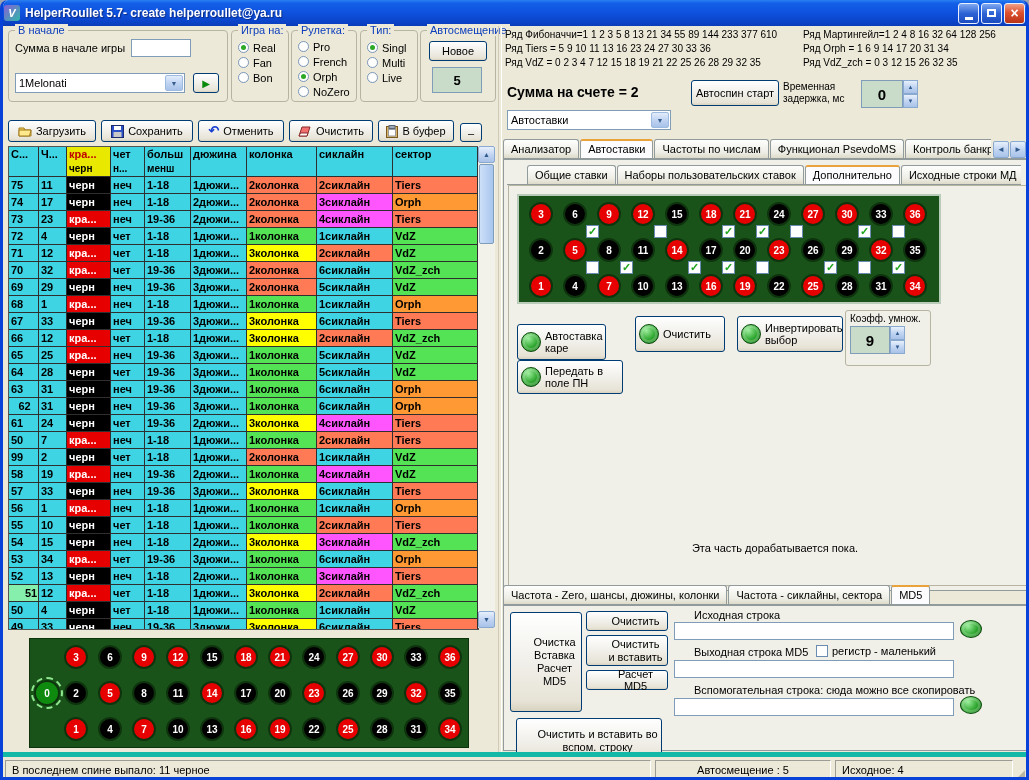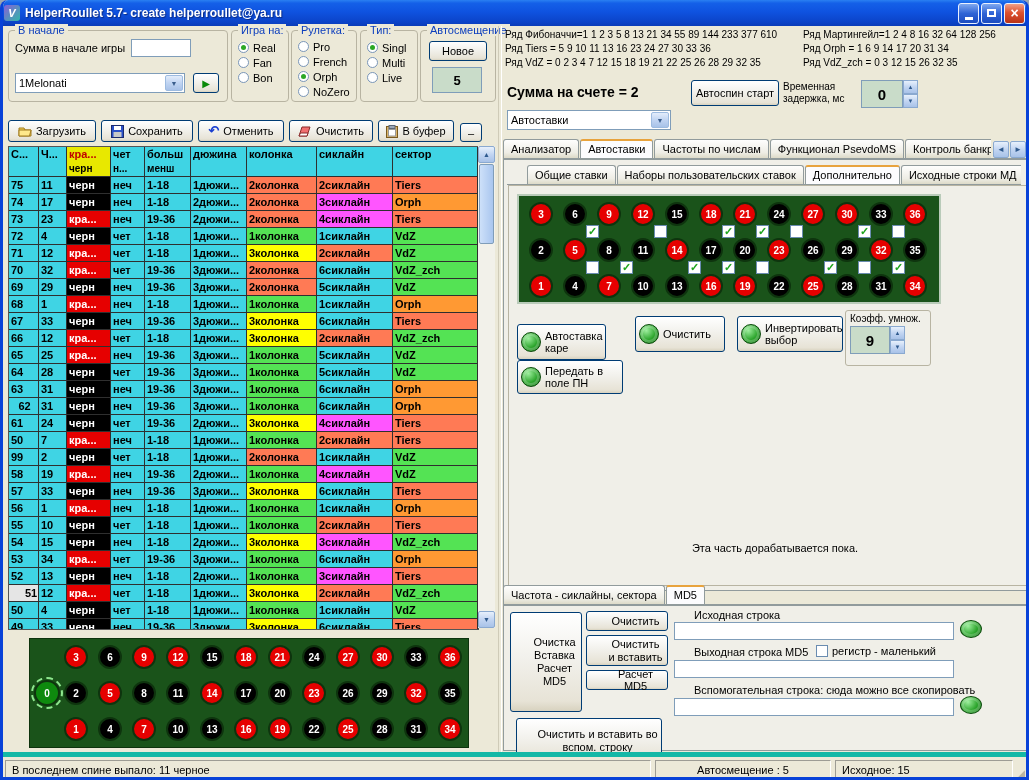--- a/index.html
+++ b/index.html
@@ -508,21 +508,21 @@
             <div class="td" style="background: rgb(63, 212, 228); color: rgb(0, 0, 0);">13</div>
             <div class="td" style="background: rgb(0, 0, 0); color: rgb(255, 255, 255);">черн</div>
             <div class="td" style="background: rgb(63, 212, 228); color: rgb(0, 0, 0);">неч</div>
             <div class="td" style="background: rgb(63, 212, 228); color: rgb(0, 0, 0);">1-18</div>
             <div class="td" style="background: rgb(63, 212, 228); color: rgb(0, 0, 0);">2дюжи...</div>
             <div class="td" style="background: rgb(84, 227, 84); color: rgb(0, 0, 0);">1колонка</div>
             <div class="td" style="background: rgb(255, 85, 255); color: rgb(0, 0, 0);">3сиклайн</div>
             <div class="td" style="background: rgb(255, 122, 85); color: rgb(0, 0, 0);">Tiers</div>
           </div>
           <div class="tr">
-            <div class="td" style="background: #e5e5e5; color: rgb(0, 0, 0); padding-left: 16px;">51</div>
+            <div class="td" style="background: #86efac; color: rgb(0, 0, 0); padding-left: 16px;">51</div>
             <div class="td" style="background: rgb(63, 212, 228); color: rgb(0, 0, 0);">12</div>
             <div class="td" style="background: rgb(230, 0, 0); color: rgb(255, 255, 255);">кра...</div>
             <div class="td" style="background: rgb(63, 212, 228); color: rgb(0, 0, 0);">чет</div>
             <div class="td" style="background: rgb(63, 212, 228); color: rgb(0, 0, 0);">1-18</div>
             <div class="td" style="background: rgb(63, 212, 228); color: rgb(0, 0, 0);">1дюжи...</div>
             <div class="td" style="background: rgb(255, 255, 0); color: rgb(0, 0, 0);">3колонка</div>
             <div class="td" style="background: rgb(255, 122, 85); color: rgb(0, 0, 0);">2сиклайн</div>
             <div class="td" style="background: rgb(84, 227, 84); color: rgb(0, 0, 0);">VdZ_zch</div>
           </div>
           <div class="tr">
@@ -729,20 +729,21 @@
           <span class="wheel"></span>
           <span class="bl">Передать в поле ПН</span>
         </button>
 
         <div class="note" style="left:0;right:0;top:356px">Эта часть дорабатывается пока.</div>
       </div>
     </div>
 
     <div class="tabstrip" style="left:500px;top:558px;width:523px">
       <div class="tabs-holder">
+          <div class="tab">Частота - Zero, шансы, дюжины, колонки</div>
           <div class="tab">Частота - сиклайны, сектора</div>
           <div class="tab active">MD5</div>
         </div>
     </div>
     <div class="panel" style="left:500px;top:579px;width:522px;height:144px">
       <button class="btn multi" style="left:6px;top:6px;width:72px;height:100px">Очистка Вставка Расчет MD5</button>
       <button class="btn" style="left:82px;top:5px;width:82px;height:20px">Очистить</button>
       <button class="btn multi" style="left:82px;top:29px;width:82px;height:31px">Очистить и вставить</button>
       <button class="btn" style="left:82px;top:64px;width:82px;height:20px">Расчет MD5</button>
 
@@ -762,19 +763,19 @@
     </div>
 
     <div class="status">
       <div class="spanel" style="left:2px;width:646px">
           <span>В последнем спине выпало: 11 черное</span>
         </div>
       <div class="spanel center" style="left:652px;width:176px">
           <span>Автосмещение : 5</span>
         </div>
       <div class="spanel" style="left:832px;width:178px">
-          <span>Исходное: 15</span>
+          <span>Исходное: 4</span>
         </div>
       <div class="grip">◢</div>
     </div>
 
   </div>
 </div>
 
 </body></html>

